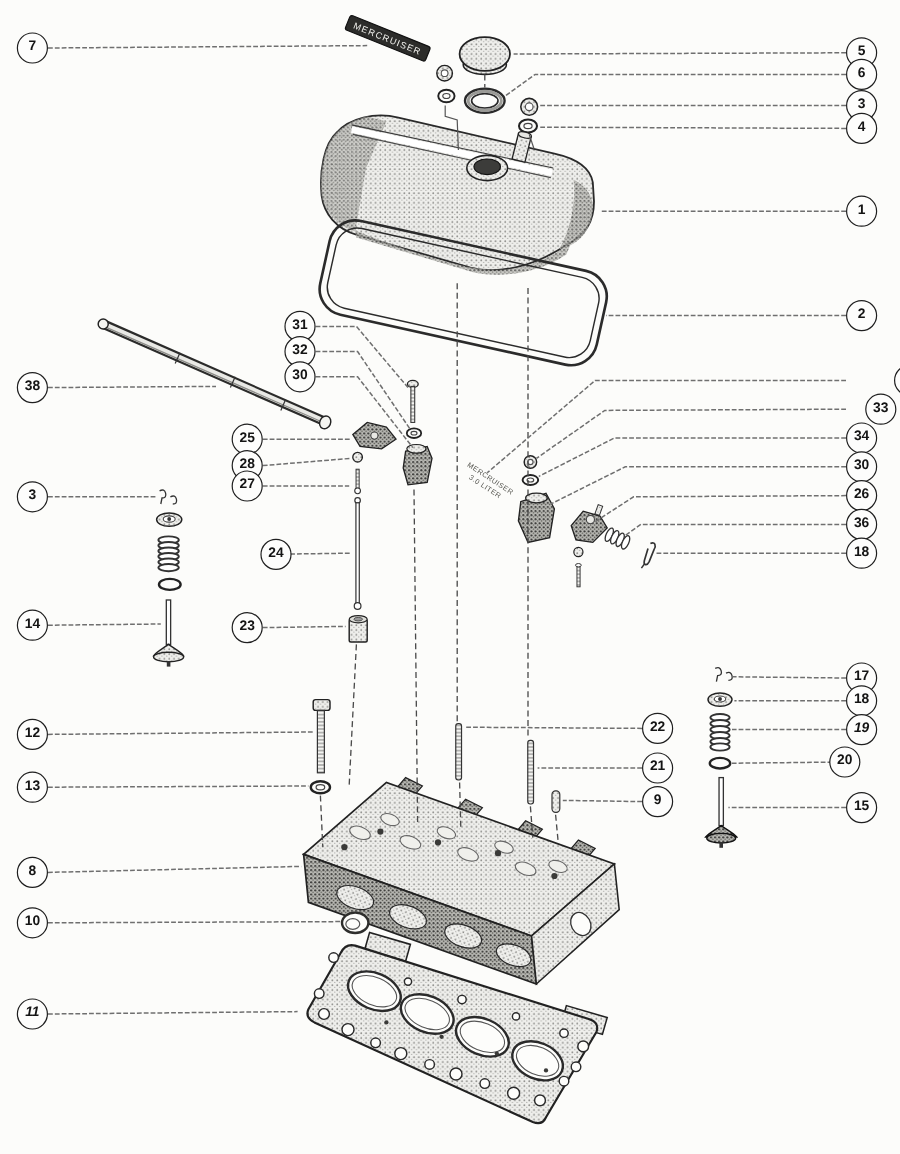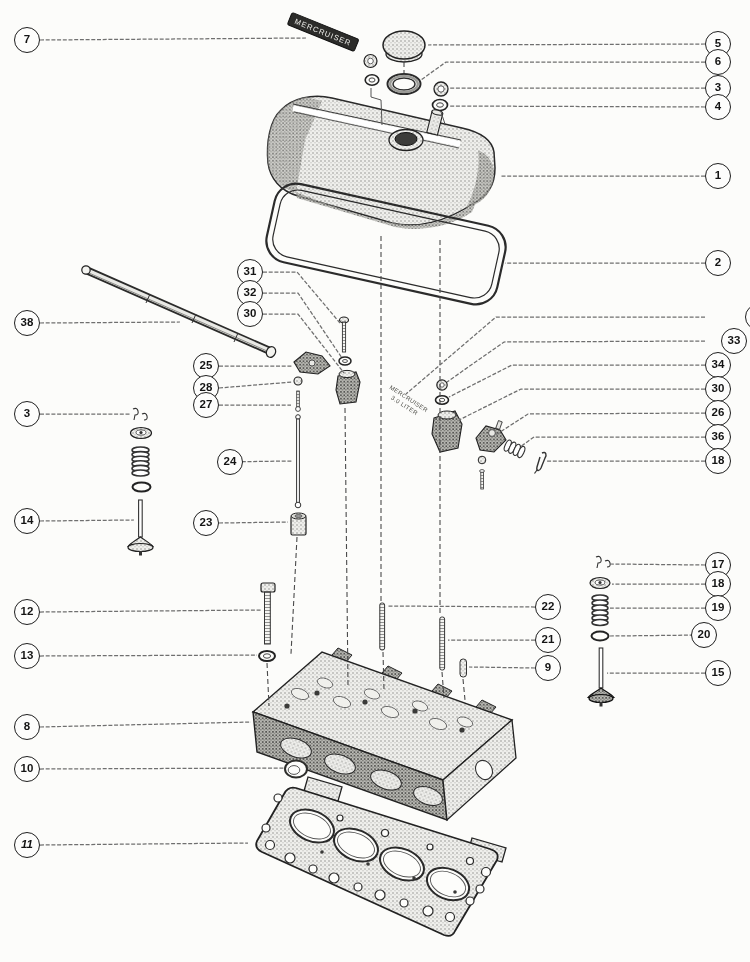--- a/index.html
+++ b/index.html
@@ -394,21 +394,21 @@
       <div class="callout" style="left: 705px; top: 250px;">2</div>
       <div class="callout" style="left: 705px; top: 304px; margin-left: 40px;">37</div>
       <div class="callout" style="left: 721px; top: 328px;">33</div>
       <div class="callout" style="left: 705px; top: 352px;">34</div>
       <div class="callout" style="left: 705px; top: 376px;">30</div>
       <div class="callout" style="left: 705px; top: 400px;">26</div>
       <div class="callout" style="left: 705px; top: 424px;">36</div>
       <div class="callout" style="left: 705px; top: 448px;">18</div>
       <div class="callout" style="left: 705px; top: 552px;">17</div>
       <div class="callout" style="left: 705px; top: 571px;">18</div>
-      <div class="callout" style="left: 705px; top: 595px;">19</div>
+      <div class="callout" style="left: 705px; top: 595px; font-style: italic;">19</div>
       <div class="callout" style="left: 691px; top: 622px;">20</div>
       <div class="callout" style="left: 705px; top: 660px;">15</div>
       <div class="callout" style="left: 237px; top: 259px;">31</div>
       <div class="callout" style="left: 237px; top: 280px;">32</div>
       <div class="callout" style="left: 237px; top: 301px;">30</div>
       <div class="callout" style="left: 14px; top: 310px;">38</div>
       <div class="callout" style="left: 193px; top: 353px;">25</div>
       <div class="callout" style="left: 193px; top: 375px;">28</div>
       <div class="callout" style="left: 193px; top: 392px; text-align: right;">27</div>
       <div class="callout" style="left: 14px; top: 401px;">3</div>

